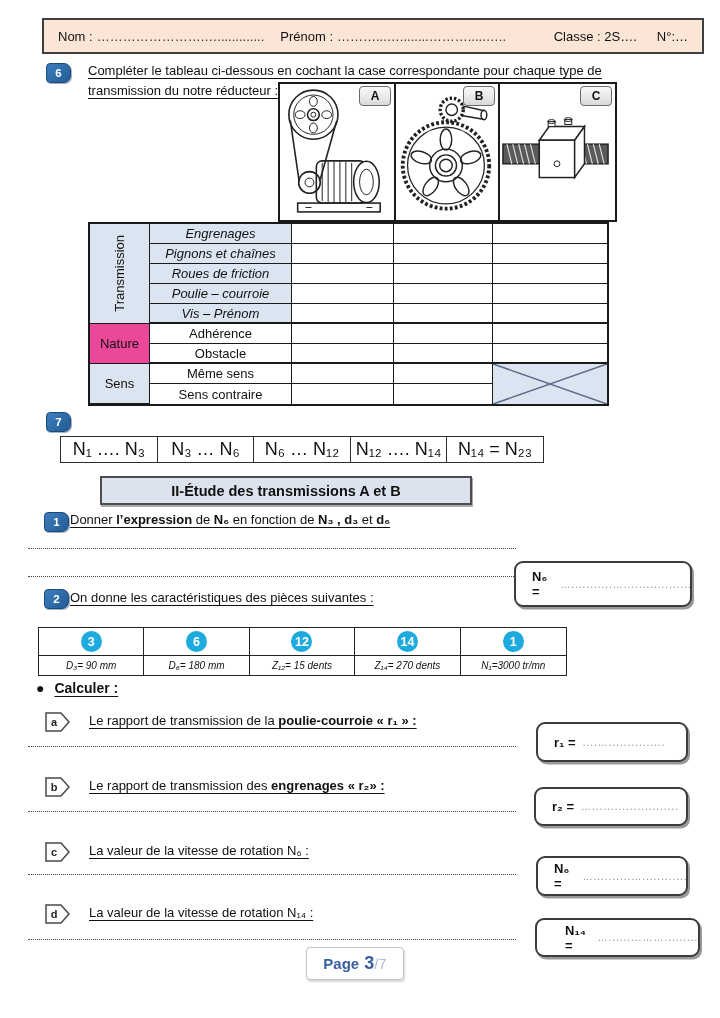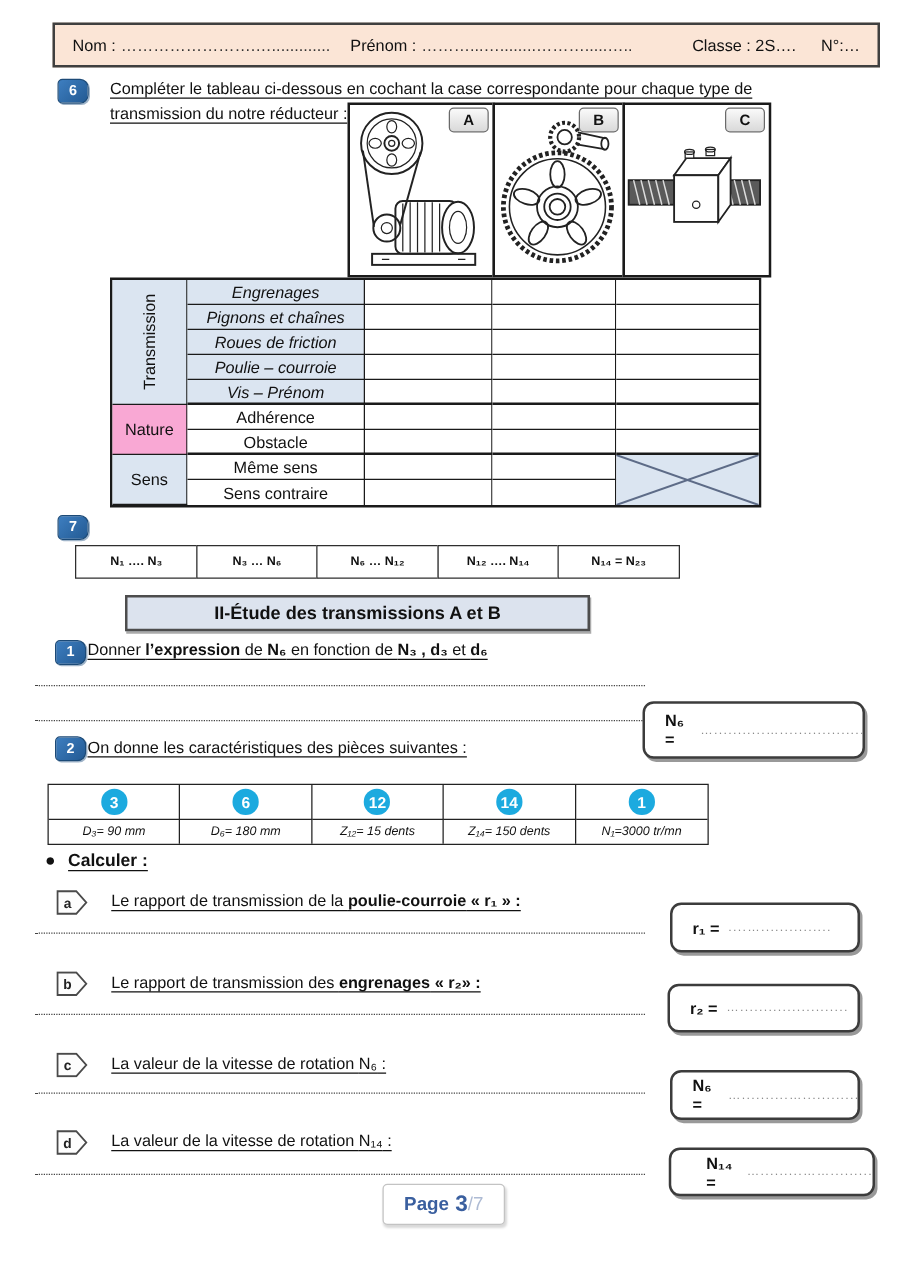--- a/index.html
+++ b/index.html
@@ -35,32 +35,32 @@
   .imgcell svg{position:absolute;left:0;top:0;}
 
   
   .t6{position:absolute;left:88px;top:222px;display:grid;
       grid-template-columns:60px 142px 102px 99px 114px;grid-auto-rows:20px;
       border:2px solid #1a1a1a;font-size:13px;background:#fff;}
   .t6>div{border-right:1px solid #1a1a1a;border-bottom:1px solid #1a1a1a;
           display:flex;align-items:center;justify-content:center;min-height:0;}
   .t6 .grp1{grid-column:1;grid-row:1/span 5;background:#dbe5f1;}
   .t6 .grp1 span{writing-mode:vertical-rl;transform:rotate(180deg);font-size:13px;}
-  .t6 .grp2{grid-column:1;grid-row:6/span 2;background:#f9a8d4;}
+  .t6 .grp2{grid-column:1;grid-row:6/span 2;background:#ec4899;}
   .t6 .grp3{grid-column:1;grid-row:8/span 2;background:#dbe5f1;}
   .t6 .lab{background:#dbe5f1;font-style:italic;}
   .t6 .plain{background:#fff;}
   .t6 .sep{border-bottom:2px solid #1a1a1a;}
   .t6 .lastcol{border-right:none;}
   .t6 .lastrow{border-bottom:none;}
   .t6 .crossed{grid-column:5;grid-row:8/span 2;background:#dbe5f1;position:relative;padding:0;border-right:none;border-bottom:none;}
   .t6 .crossed svg{width:100%;height:100%;display:block;}
 
   
-  .q7tbl{position:absolute;left:60px;top:436px;display:flex;font-size:10px;font-weight:bold;}
+  .q7tbl{position:absolute;left:60px;top:436px;display:flex;font-size:18px;font-weight:normal;}
   .q7tbl>div{width:96px;height:25px;border:1.5px solid #2e2e2e;margin-left:-1.5px;
              display:flex;align-items:center;justify-content:center;background:#fff;}
   .q7tbl>div:first-child{margin-left:0;}
 
   
   .sec2{position:absolute;left:100px;top:476px;width:368px;height:25px;background:#dce3ee;
         border:2px solid #4d4d4d;display:flex;align-items:center;justify-content:center;
         font-weight:bold;font-size:14.5px;box-shadow:1px 2px 0 #aaa;}
 
   
@@ -304,21 +304,21 @@
       </div>
     <div class="pc">
         <span class="circle">14</span>
       </div>
     <div class="pc">
         <span class="circle">1</span>
       </div>
     <div class="pv">D₃= 90 mm</div>
     <div class="pv">D₆= 180 mm</div>
     <div class="pv">Z₁₂= 15 dents</div>
-    <div class="pv">Z₁₄= 150 dents</div>
+    <div class="pv">Z₁₄= 270 dents</div>
     <div class="pv">N₁=3000 tr/mn</div>
   </div>
 
   <div class="calc">
     <span>●</span>
     <span class="u">Calculer :</span>
   </div>
 
   <div class="item it-a">
     <svg width="26" height="20" viewBox="0 0 26 20">

